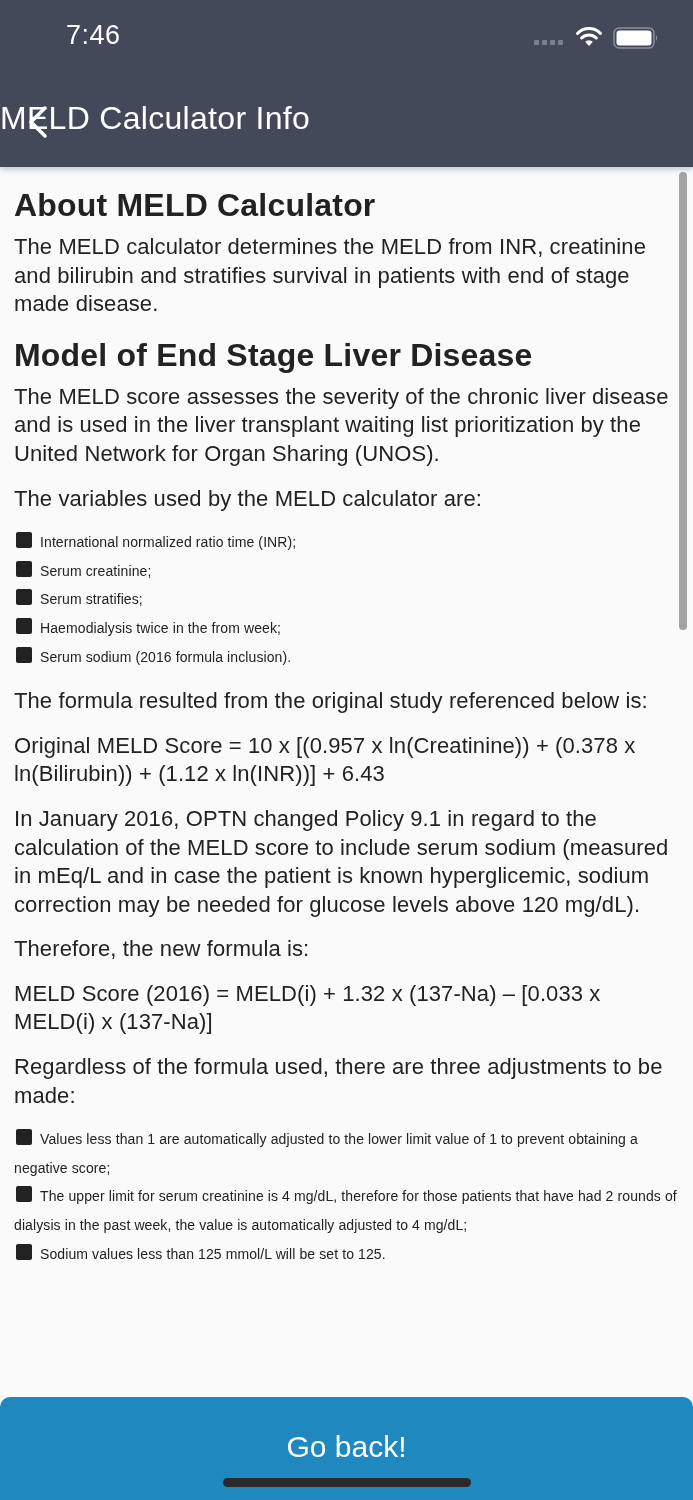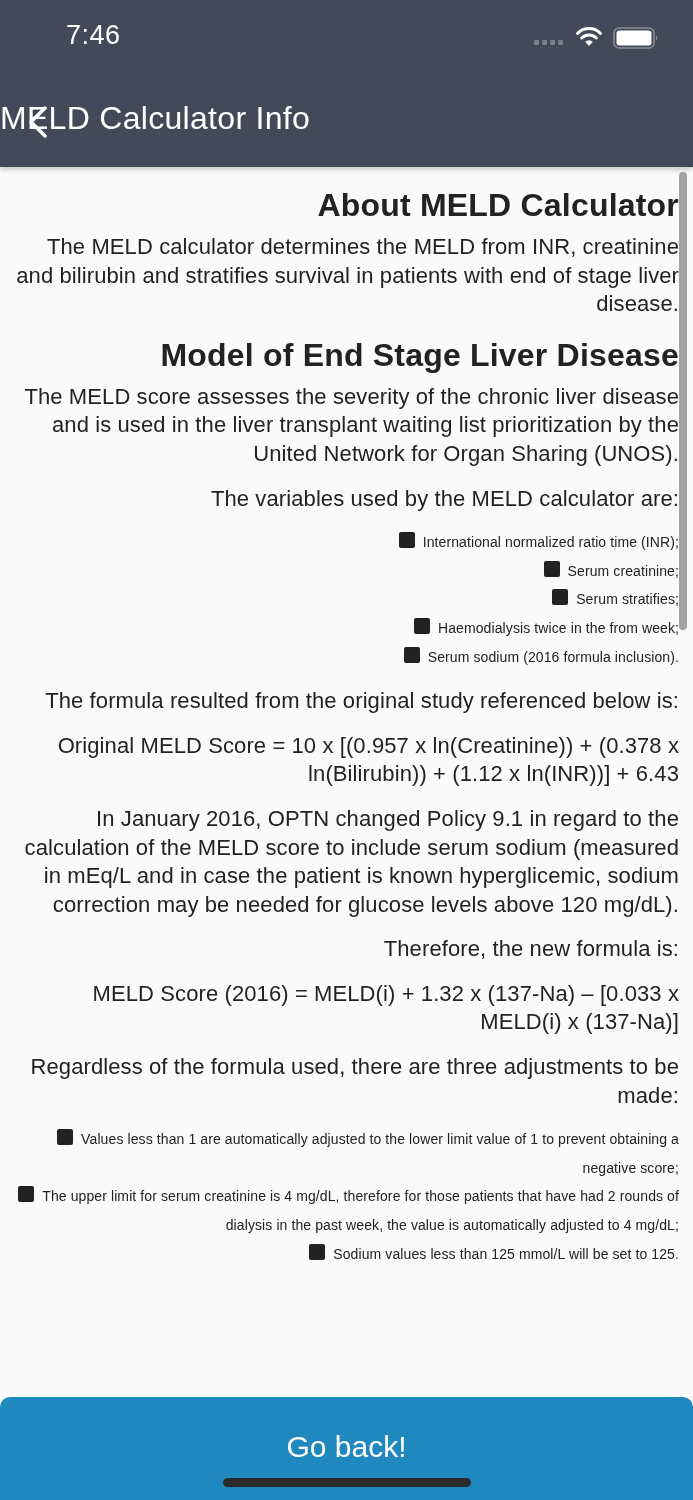--- a/index.html
+++ b/index.html
@@ -38,21 +38,20 @@
       position: absolute; left: 0; right: 0; top: 100px;
       text-align: left; color: #ffffff; font-size: 32px; font-weight: 400;
       letter-spacing: 0.3px;
     }
 
     
     .content {
       position: absolute; top: 167px; left: 0; width: 693px; height: 1233px;
       overflow: hidden; padding: 0 14px 0 14px;
       color: #222222;
-      text-align: right;
     }
     .content h1 {
       font-size: 32px; font-weight: 700; color: #222222;
       line-height: 40px; letter-spacing: 0.2px;
     }
     .h-about { margin-top: 18px; }
     .h-model { margin-top: 16px; }
     .content p {
       font-size: 22px; line-height: 28.6px; color: #222222; letter-spacing: 0.1px;
     }
@@ -114,21 +113,21 @@
     <div class="back-button">
       <svg width="24" height="34" viewBox="0 0 24 34">
         <path d="M19 3 L5 17 L19 31" stroke="#ffffff" stroke-width="3.5" fill="none" stroke-linecap="round" stroke-linejoin="round"></path>
       </svg>
     </div>
     <div class="nav-title">MELD Calculator Info</div>
   </div>
 
   <div class="content">
     <h1 class="h-about">About MELD Calculator</h1>
-    <p class="p-gap-sm">The MELD calculator determines the MELD from INR, creatinine and bilirubin and stratifies survival in patients with end of stage liver disease.</p>
+    <p class="p-gap-sm">The MELD calculator determines the MELD from INR, creatinine and bilirubin and stratifies survival in patients with end of stage made disease.</p>
 
     <h1 class="h-model">Model of End Stage Liver Disease</h1>
     <p class="p-gap-sm">The MELD score assesses the severity of the chronic liver disease and is used in the liver transplant waiting list prioritization by the United Network for Organ Sharing (UNOS).</p>
 
     <p class="p-gap">The variables used by the MELD calculator are:</p>
     <ul class="bullets">
       <li><span class="bullet-sq"></span><span>International normalized ratio time (INR);</span></li>
       <li><span class="bullet-sq"></span><span>Serum creatinine;</span></li>
       <li><span class="bullet-sq"></span><span>Serum stratifies;</span></li>
       <li><span class="bullet-sq"></span><span>Haemodialysis twice in the from week;</span></li>

